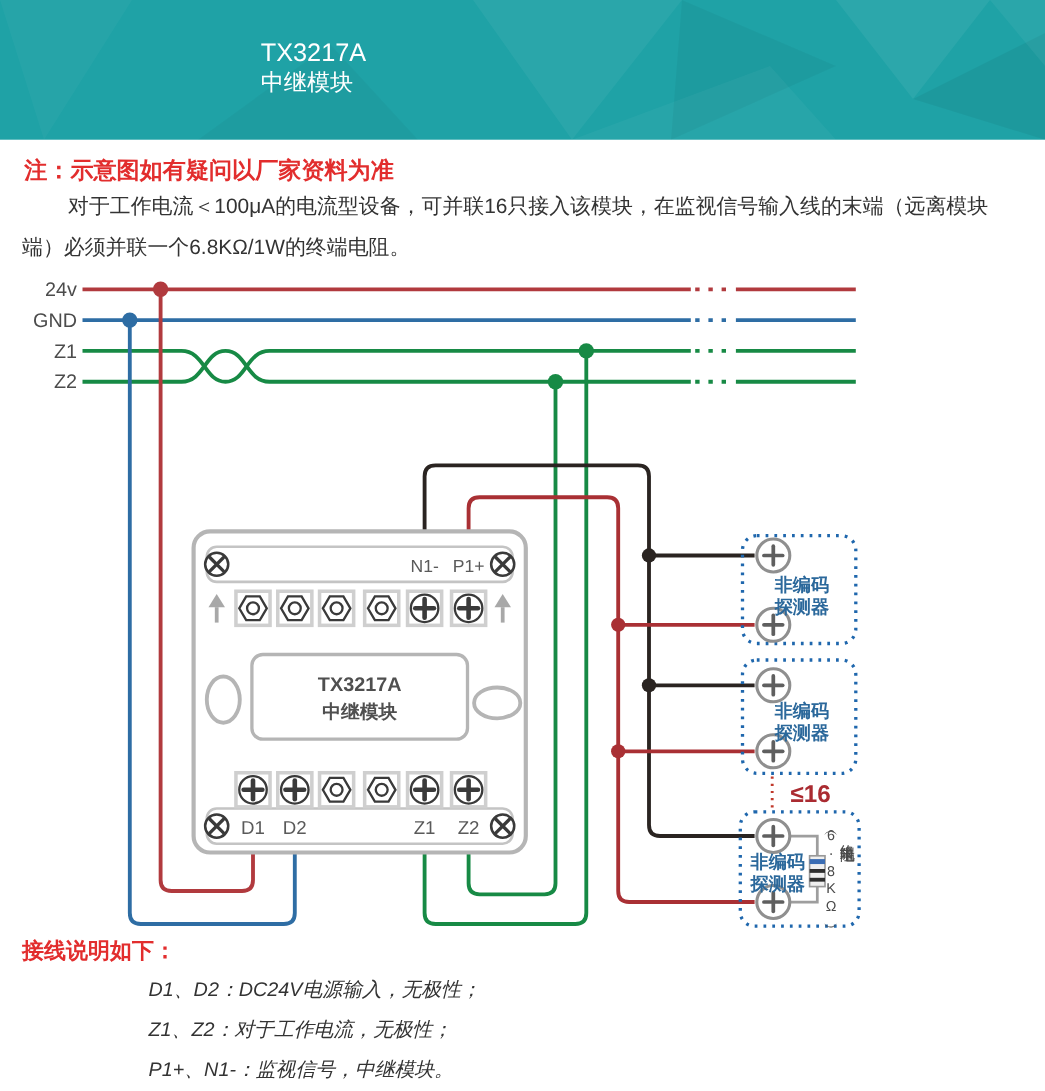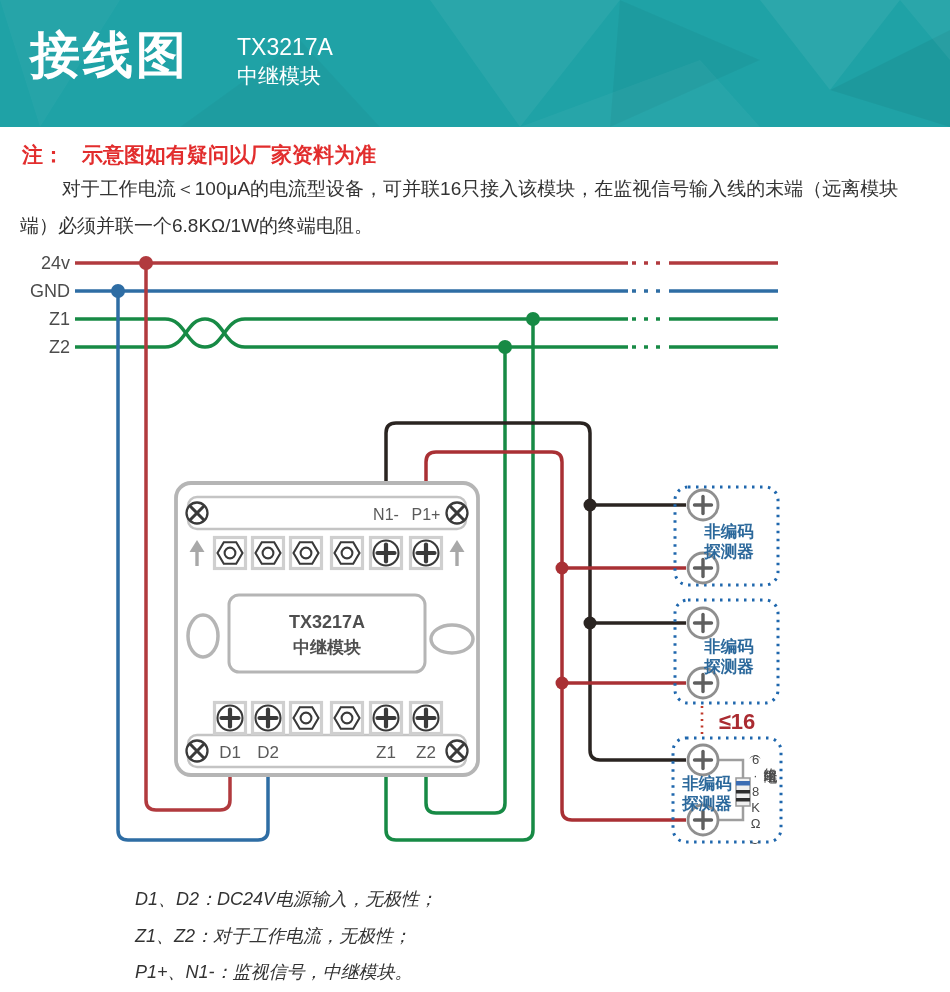--- a/index.html
+++ b/index.html
@@ -8,21 +8,21 @@
   
   .header{position:absolute;left:0;top:0;width:950px;height:127px;background:#1fa2a6;}
   .header svg{position:absolute;left:0;top:0;}
   .header-title{position:absolute;left:30px;top:20px;font-size:50px;font-weight:800;
                 color:#ffffff;letter-spacing:3px;line-height:1.4;}
   .header-sub{position:absolute;left:237px;top:32px;color:#ffffff;}
   .header-model{font-size:23px;line-height:30px;}
   .header-name{font-size:21px;line-height:28px;}
   
   .note-line{position:absolute;left:22px;top:141px;font-size:21px;color:#e22d2d;font-weight:600;}
-  .note-warning{margin-left:18px;}
+  .note-warning{}
   .note-body{position:absolute;left:20px;top:170px;width:912px;font-size:19px;color:#333;
              line-height:37px;text-indent:2.2em;}
   
   .diagram{position:absolute;left:0;top:250px;width:950px;height:605px;}
   .vtext{position:absolute;writing-mode:vertical-rl;text-orientation:upright;
          color:#4a4a4a;letter-spacing:1px;}
   .res-value{left:746px;top:751px;font-size:13px;height:84px;}
   .res-label{left:761px;top:757px;font-size:13.5px;height:70px;}
   
   .legend-title{position:absolute;left:20px;top:851px;font-size:20px;color:#e22d2d;font-weight:600;}
@@ -38,21 +38,20 @@
     <svg width="950" height="127" viewBox="0 0 950 127">
       <polygon points="430,0 620,0 520,127" fill="#ffffff" opacity="0.05"></polygon>
       <polygon points="620,0 760,60 610,127" fill="#000000" opacity="0.04"></polygon>
       <polygon points="760,0 900,0 830,90" fill="#ffffff" opacity="0.06"></polygon>
       <polygon points="830,90 950,30 950,127" fill="#000000" opacity="0.05"></polygon>
       <polygon points="520,127 700,60 760,127" fill="#ffffff" opacity="0.04"></polygon>
       <polygon points="0,0 120,0 40,127" fill="#ffffff" opacity="0.03"></polygon>
       <polygon points="180,127 300,40 380,127" fill="#000000" opacity="0.03"></polygon>
       <polygon points="900,0 950,0 950,60" fill="#ffffff" opacity="0.05"></polygon>
     </svg>
-    <div class="header-title">接线图</div>
     <div class="header-sub">
       <div class="header-model">TX3217A</div>
       <div class="header-name">中继模块</div>
     </div>
   </div>
 
   <div class="note-line">
     <span>注：</span><span class="note-warning">示意图如有疑问以厂家资料为准</span>
   </div>
   <div class="note-body">对于工作电流＜100μA的电流型设备，可并联16只接入该模块，在监视信号输入线的末端（远离模块端）必须并联一个6.8KΩ/1W的终端电阻。</div>
@@ -207,17 +206,18 @@
         <use href="#circ-term" x="703" y="820"></use>
         <text x="707" y="789" text-anchor="middle" font-size="16.5" font-weight="600" fill="#2b689b">非编码</text>
         <text x="707" y="809" text-anchor="middle" font-size="16.5" font-weight="600" fill="#2b689b">探测器</text>
       </g>
     </svg>
   </div>
 
   <div class="vtext res-value">（6·8KΩ）</div>
   <div class="vtext res-label">终端电阻</div>
 
+  <div class="legend-title">接线说明如下：</div>
   <div class="legend-item li0">D1、D2：DC24V电源输入，无极性；</div>
   <div class="legend-item li1">Z1、Z2：对于工作电流，无极性；</div>
   <div class="legend-item li2">P1+、N1-：监视信号，中继模块。</div>
 
 </div>
 
 </body></html>

